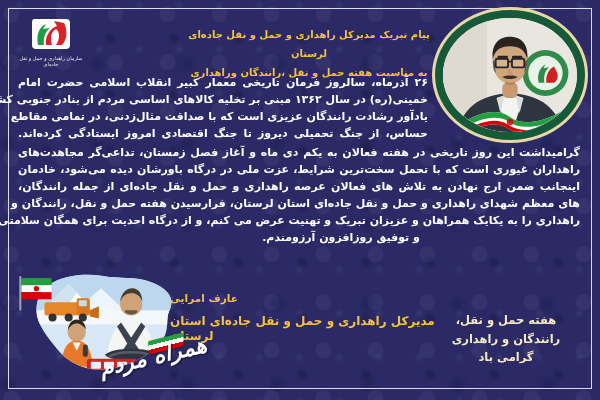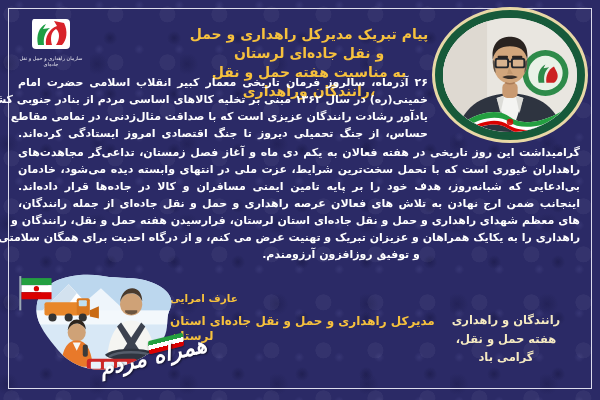--- a/index.html
+++ b/index.html
@@ -36,21 +36,21 @@
     background:#175a3a;padding:0;box-sizing:content-box;
   }
   .portrait-inner{
     position:absolute;left:4px;top:4px;right:4px;bottom:4px;
     border-radius:50%;overflow:hidden;border:4px solid #175a3a;background:#e9e6e0;
   }
   .portrait-inner svg{position:absolute;left:0;top:0;width:100%;height:100%;}
   
   .header-block{
     position:absolute;left:188px;top:25px;width:242px;
-    color:#f6c13d;font-weight:bold;font-size:14px;line-height:19px;
+    color:#f6c13d;font-weight:bold;font-size:10px;line-height:19px;
     text-align:center;
   }
   
   .p1{
     position:absolute;right:172px;top:74px;width:410px;left:18px;
   }
   .p2{
     position:absolute;left:18px;top:144px;width:562px;
   }
   .msg-line{
@@ -161,36 +161,35 @@
 
   <div class="p1">
     <div class="msg-line">۲۶ آذرماه، سالروز فرمان تاریخی معمار کبیر انقلاب اسلامی حضرت امام</div>
     <div class="msg-line">خمینی(ره) در سال ۱۳۶۲ مبنی بر تخلیه کالاهای اساسی مردم از بنادر جنوبی کشور،</div>
     <div class="msg-line">یادآور رشادت رانندگان عزیزی است که با صداقت مثال‌زدنی، در تمامی مقاطع</div>
     <div class="msg-line">حساس، از جنگ تحمیلی دیروز تا جنگ اقتصادی امروز ایستادگی کرده‌اند.</div>
   </div>
 
   <div class="p2">
     <div class="msg-line">گرامیداشت این روز تاریخی در هفته فعالان به یکم دی ماه و آغاز فصل زمستان، تداعی‌گر مجاهدت‌های</div>
-    <div class="msg-line">راهداران غیوری است که با تحمل سخت‌ترین شرایط، عزت ملی در انتهای وابسته دیده می‌شود، خادمان</div>
-    <div class="msg-line">بی‌ادعایی که شبانه‌روز، هدف خود را بر پایه تامین ایمنی مسافران و کالا در جاده‌ها قرار داده‌اند.</div>
+    <div class="msg-line">راهداران غیوری است که با تحمل سخت‌ترین شرایط، عزت ملی در درگاه باورشان دیده می‌شود، خادمان</div>
     <div class="msg-line">اینجانب ضمن ارج نهادن به تلاش های فعالان عرصه راهداری و حمل و نقل جاده‌ای از جمله رانندگان،</div>
     <div class="msg-line">های معظم شهدای راهداری و حمل و نقل جاده‌ای استان لرستان، فرارسیدن هفته حمل و نقل، رانندگان و</div>
     <div class="msg-line">راهداری را به یکایک همراهان و عزیزان تبریک و تهنیت عرض می کنم، و از درگاه احدیت برای همگان سلامتی</div>
     <div class="msg-line closing">و توفیق روزافزون آرزومندم.</div>
   </div>
 
   <div class="signature">
     <div class="sig-name">عارف امرایی</div>
     <div class="sig-title">مدیرکل راهداری و حمل و نقل جاده‌ای استان لرستان</div>
   </div>
 
   <div class="slogan">
+    <div>هفته حمل و نقل،</div>
     <div>رانندگان و راهداری</div>
-    <div>هفته حمل و نقل،</div>
     <div>گرامی باد</div>
   </div>
 
   <div class="illus">
     <svg viewBox="0 0 200 125">
       <defs>
         <clipPath id="mapclip">
           <path d="M30,28 C40,12 66,6 92,10 C108,13 124,10 140,16 C156,22 164,32 158,44 C154,52 158,62 152,72 C144,86 122,98 100,102 C80,106 60,98 48,84 C38,72 26,58 26,44 C26,38 27,33 30,28 Z"></path>
         </clipPath>
       </defs>

